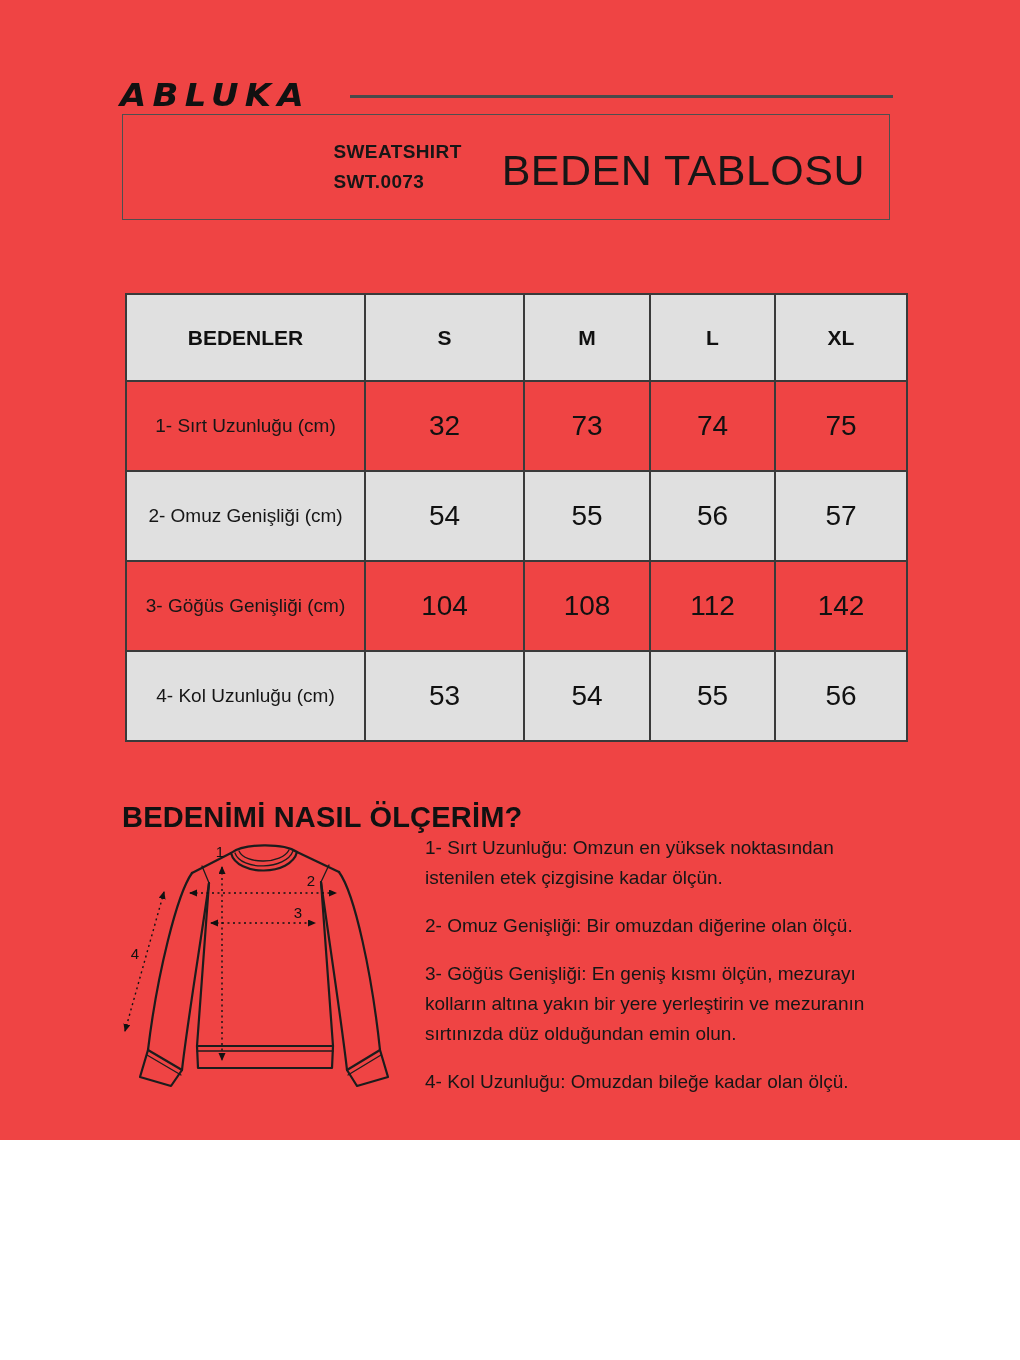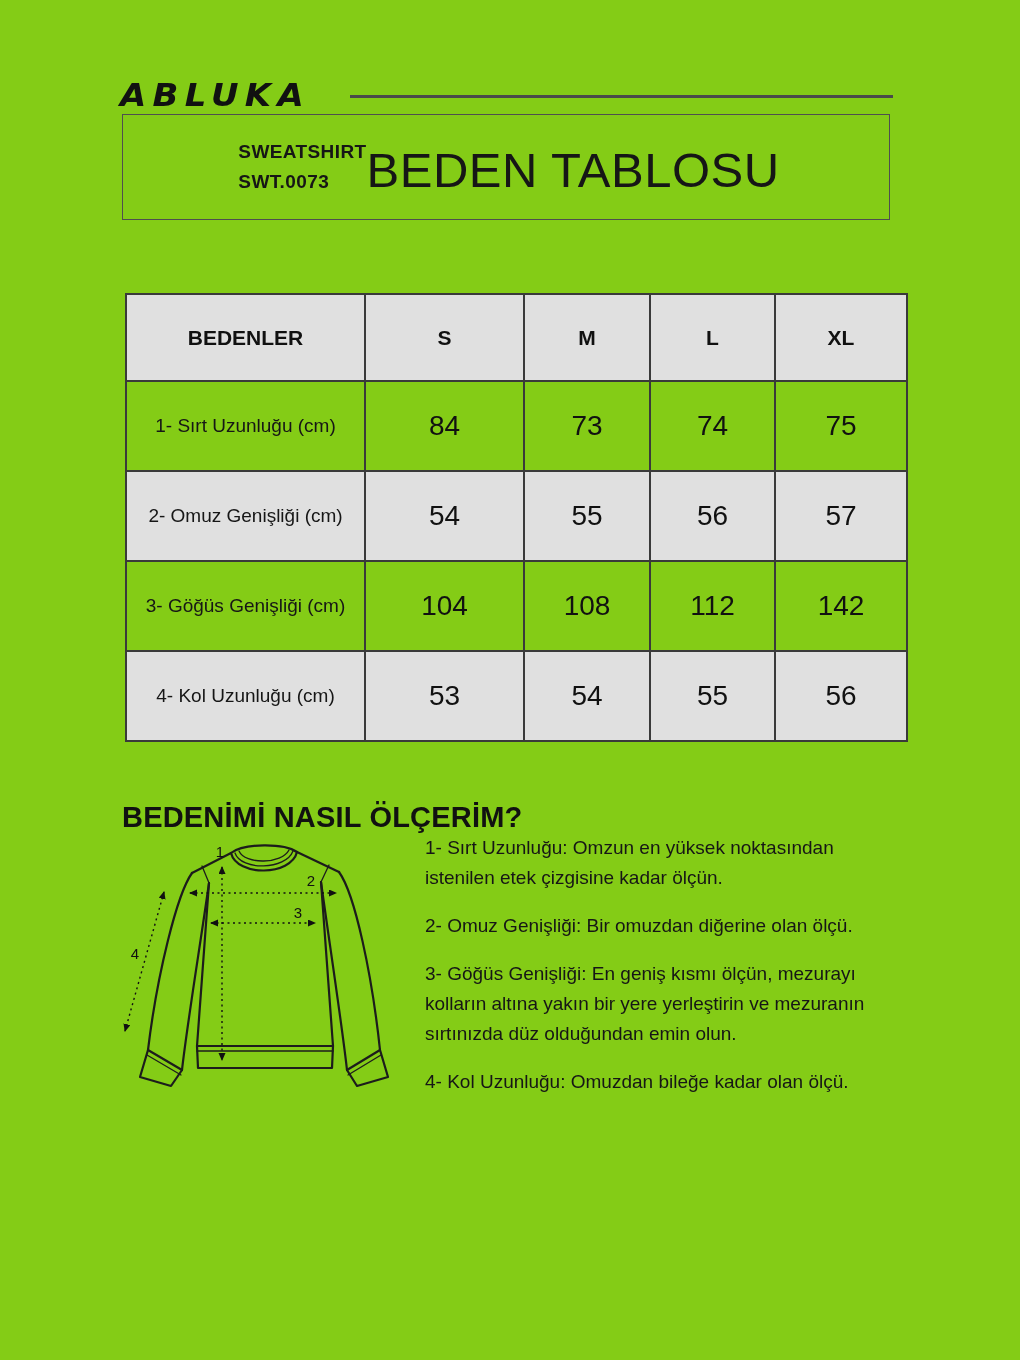--- a/index.html
+++ b/index.html
@@ -1,47 +1,47 @@
 <!DOCTYPE html>
 <html><head>
 <meta charset="utf-8">
 <style>
   html,body { margin:0; padding:0; background:#ffffff; }
   .page {
-    position:relative; width:1020px; height:1360px; background:#84cc16;
+    position:relative; width:1020px; height:1140px; background:#ef4444;
     font-family:"Liberation Sans", sans-serif; color:#1a1a1a; overflow:hidden;
   }
 
   
   .logo {
     position:absolute; left:120px; top:76px;
     font-family:"DejaVu Sans", sans-serif;
     font-size:32px; font-weight:900; font-style:italic;
     letter-spacing:6px; transform:scaleX(1.06); transform-origin:left center;
     color:#111111; white-space:nowrap;
   }
   .logo-rule {
     position:absolute; left:350px; top:95px; width:543px; height:3px;
     background:#4a4a4a;
   }
 
   
   .title-box {
     position:absolute; left:122px; top:114px; width:768px; height:106px;
     border:1.5px solid #4f4f4f; box-sizing:border-box;
-    display:flex; align-items:center; justify-content:center;
+    display:flex; align-items:center; justify-content:flex-end;
     padding:0 24px 0 30px;
   }
   .product div {
     font-size:19px; font-weight:600; letter-spacing:.4px; line-height:30px;
     color:#161616;
   }
   .big-title {
-    font-size:49px; font-weight:500; letter-spacing:.5px; color:#161616;
-    white-space:nowrap; padding-top:6px;
+    font-size:43px; font-weight:500; letter-spacing:.5px; color:#161616;
+    white-space:nowrap; padding-top:6px;margin-left:40px;
   }
 
   
   table.size-table {
     position:absolute; left:125px; top:293px; width:781px; height:448px;
     border-collapse:collapse; table-layout:fixed; text-align:center;
     border:2.5px solid #222222;
     padding-left:16px;
   }
   .size-table th, .size-table td { border:2px solid #3a3a3a; padding:0; }
@@ -101,21 +101,21 @@
         <th>BEDENLER</th>
         <th>S</th>
         <th>M</th>
         <th>L</th>
         <th>XL</th>
       </tr>
     </thead>
     <tbody>
       <tr>
         <td class="rowlabel">1- Sırt Uzunluğu (cm)</td>
-        <td class="val">84</td>
+        <td class="val">32</td>
         <td class="val">73</td>
         <td class="val">74</td>
         <td class="val">75</td>
       </tr>
       <tr class="alt">
         <td class="rowlabel">2- Omuz Genişliği (cm)</td>
         <td class="val">54</td>
         <td class="val">55</td>
         <td class="val">56</td>
         <td class="val">57</td>

